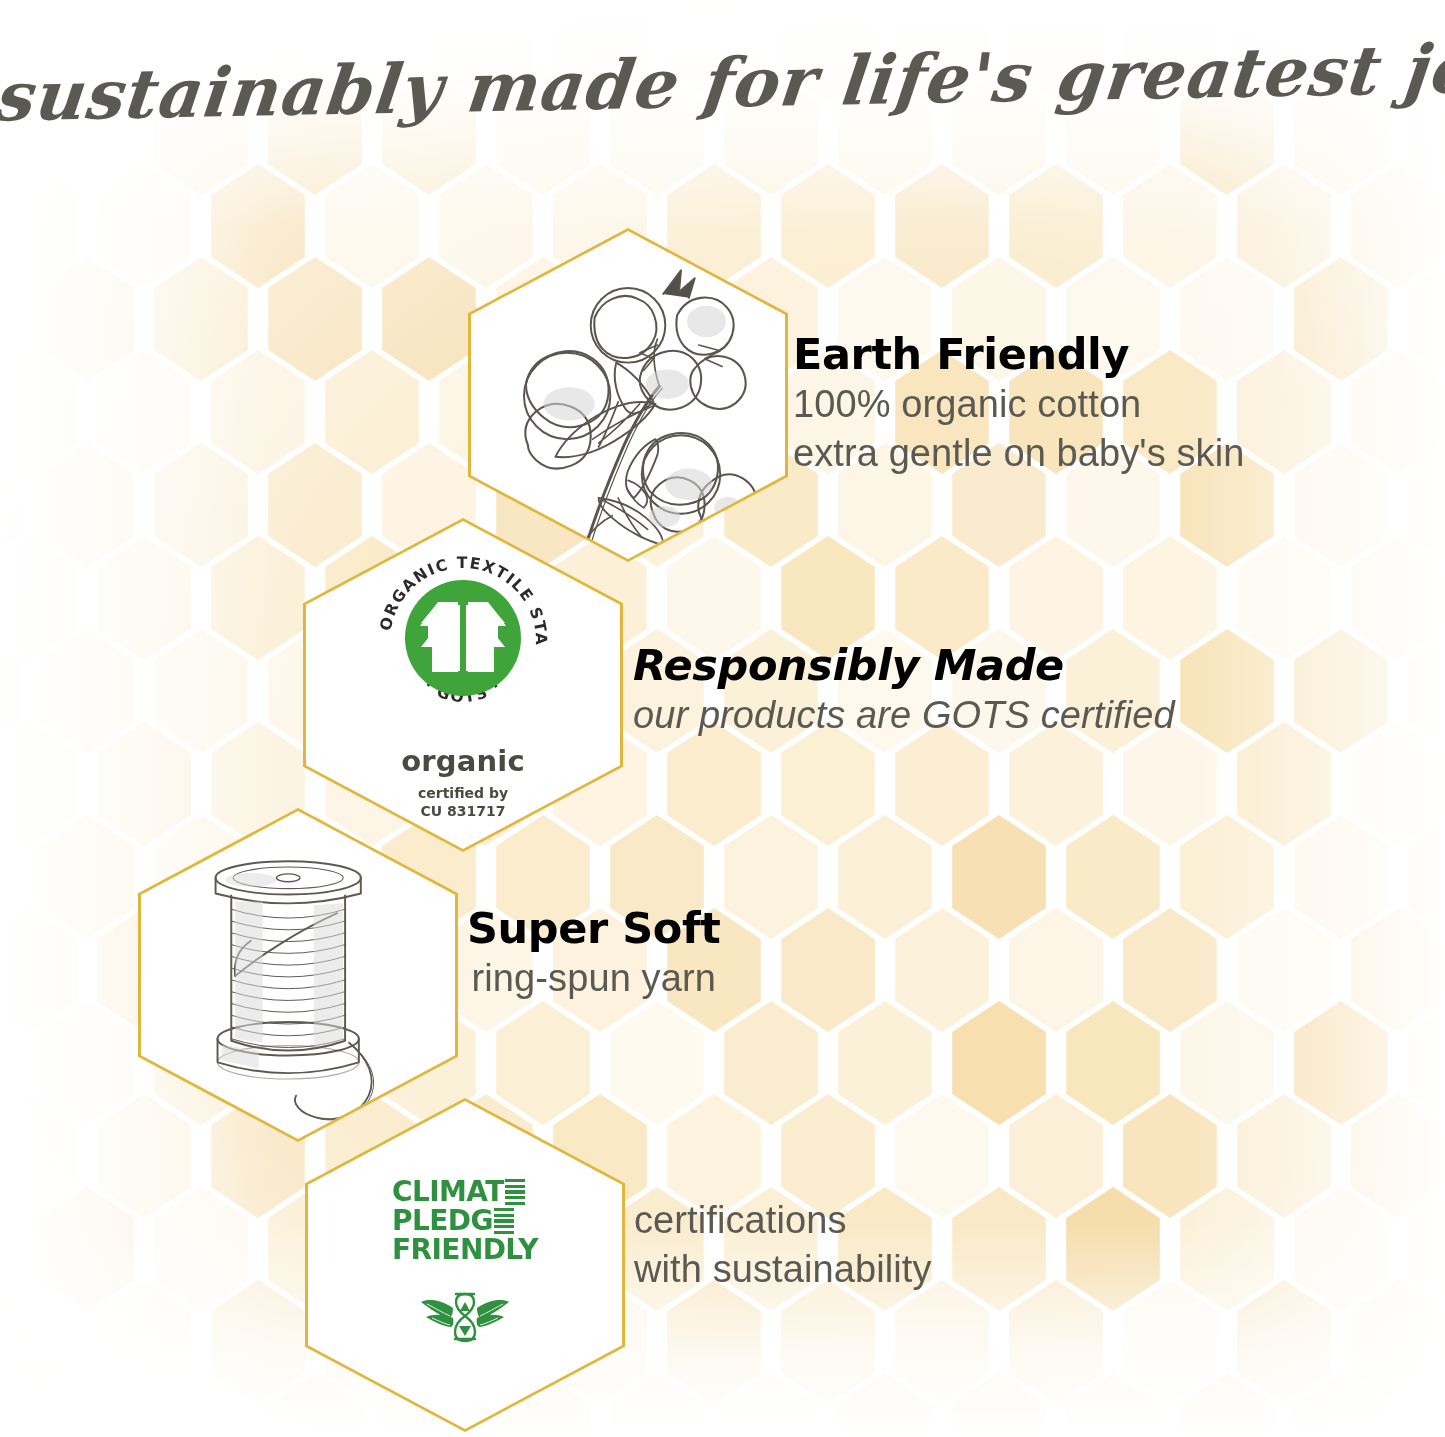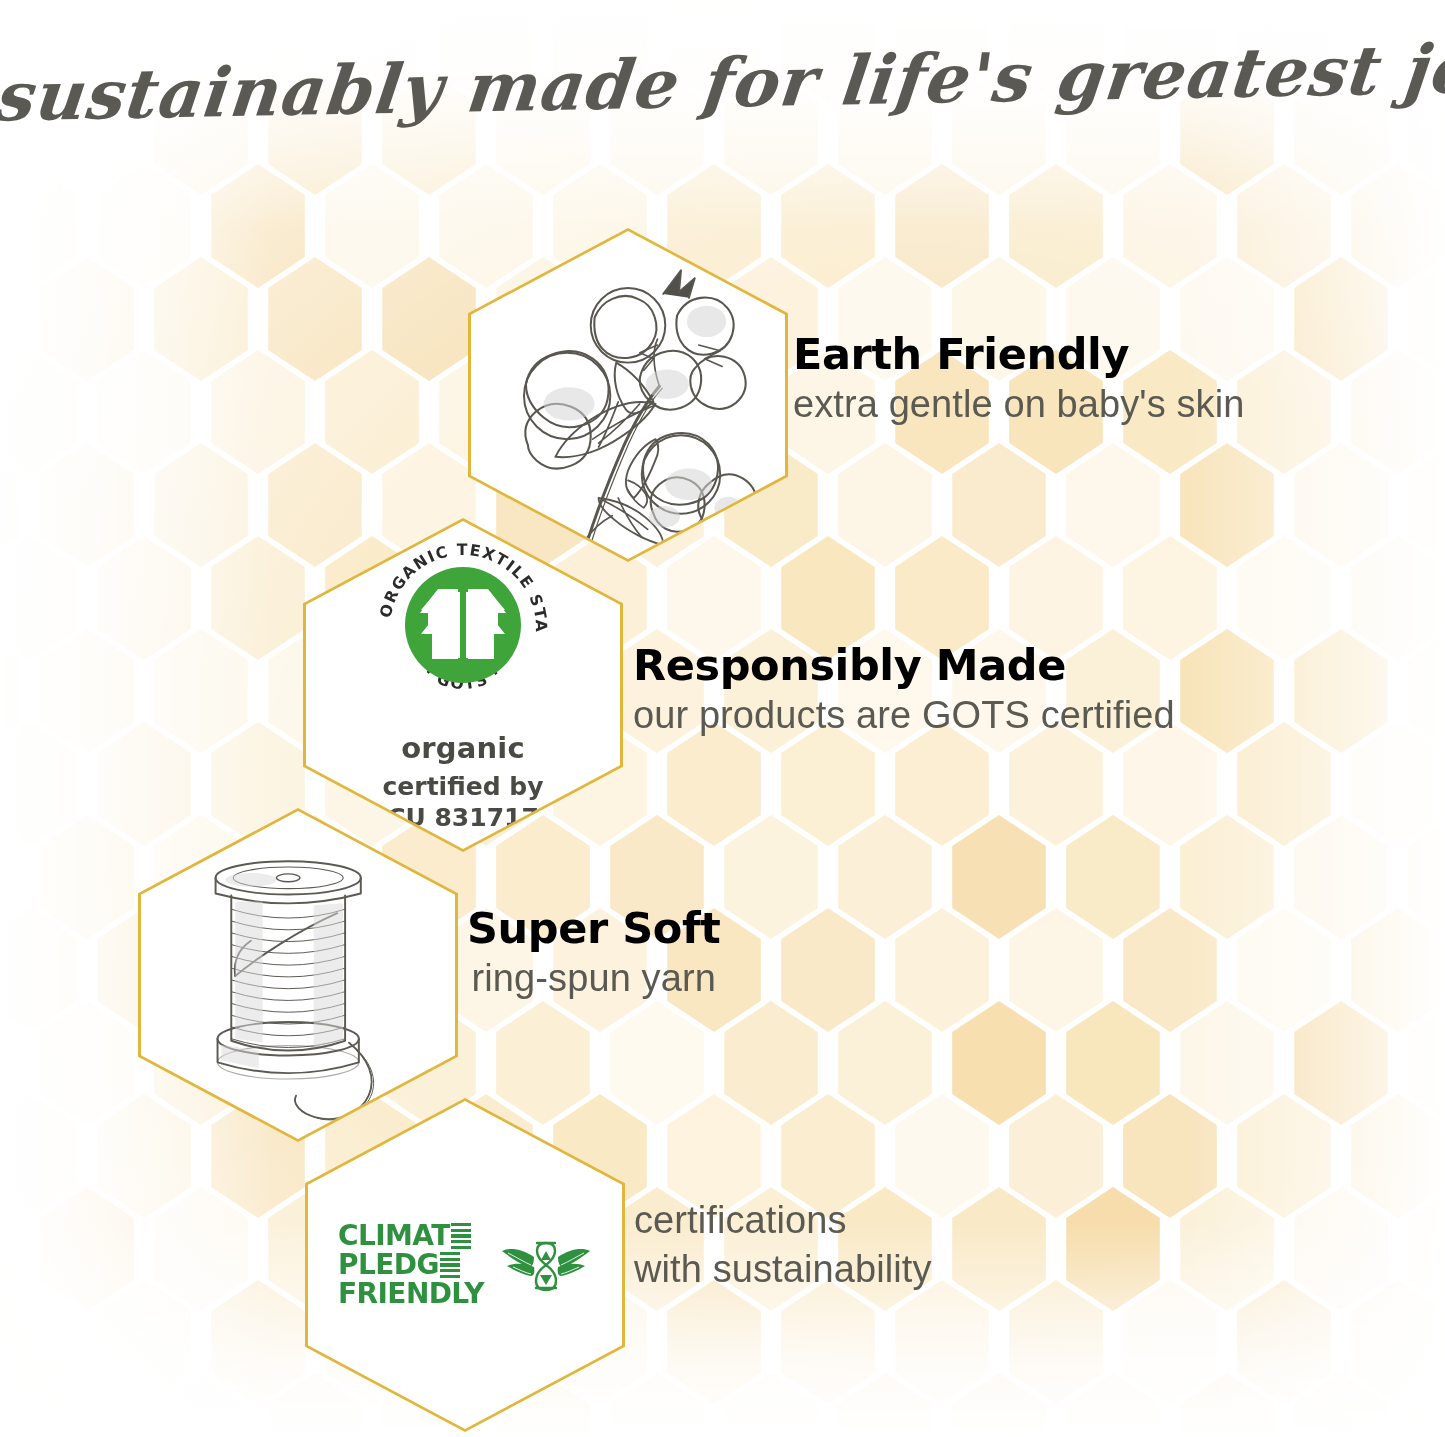--- a/index.html
+++ b/index.html
@@ -64,25 +64,25 @@
 
   
   .gots{display:flex;flex-direction:column;align-items:center;}
   .gots-circle{position:relative;width:182px;height:182px;}
   .gots-organic{
     font-family:"DejaVu Sans", sans-serif;font-weight:700;
     font-size:29px;color:#4a4a44;margin-top:12px;letter-spacing:.2px;text-align:right;
   }
   .gots-cert{
     font-family:"DejaVu Sans", sans-serif;font-weight:700;
-    font-size:25px;color:#4a4a44;line-height:1.22;text-align:center;margin-top:7px;
+    font-size:14px;color:#4a4a44;line-height:1.22;text-align:center;margin-top:7px;
   }
 
   
-  .cpf{display:flex;align-items:center;gap:16px;}
+  .cpf{display:flex;align-items:center;gap:16px;flex-direction:column;}
   .cpf-words{display:flex;flex-direction:column;gap:1px;}
   .cpf-row{display:flex;align-items:center;}
   .cpf-word{
     font-family:"DejaVu Sans", sans-serif;font-weight:700;
     font-size:28px;color:#2f9140;letter-spacing:-.6px;line-height:1.0;
   }
   .cpf-bars{display:flex;flex-direction:column;justify-content:center;gap:2.6px;margin-left:1px;}
   .cpf-bars i{display:block;width:20px;height:3.2px;background:#2f9140;}
 
   .sketch{width:100%;height:100%;}
@@ -393,20 +393,21 @@
           <ellipse cx="222" cy="258" rx="24" ry="16"></ellipse>
           <ellipse cx="197" cy="291" rx="16" ry="11"></ellipse>
           <ellipse cx="262" cy="282" rx="14" ry="11"></ellipse>
         </g>
       </svg>
     </div>
   </div>
 
   <div class="txt" style="left:793px;top:332px;">
     <h2>Earth Friendly</h2>
+    <p>100% organic cotton</p>
     <p>extra gentle on baby's skin</p>
   </div>
 
   <div class="hex-border" style="left:303px;top:518px;width:320px;height:334px;">
     <div class="hex-inner">
       <div class="gots">
         <div class="gots-circle">
           <svg viewBox="0 0 182 182" width="182" height="182">
             <defs>
               <path id="arcTop" d="M 18,91 A 73,73 0 0 1 164,91" fill="none"></path>
@@ -434,21 +435,21 @@
         </div>
         <div class="gots-organic">organic</div>
         <div class="gots-cert">
           <div>certified by</div>
           <div>CU 831717</div>
         </div>
       </div>
     </div>
   </div>
 
-  <div class="txt" style="left:633px;top:643px;">
+  <div class="txt" style="left:633px;top:643px;font-style:italic;">
     <h2>Responsibly Made</h2>
     <p>our products are GOTS certified</p>
   </div>
 
   <div class="hex-border" style="left:138px;top:808px;width:320px;height:334px;">
     <div class="hex-inner">
       <svg class="sketch" viewBox="0 0 320 334">
         <g fill="none" stroke="#5c5a52" stroke-width="1.7" stroke-linecap="round" stroke-linejoin="round">
 
           <ellipse cx="150" cy="68" rx="74" ry="17" stroke-width="2"></ellipse>

